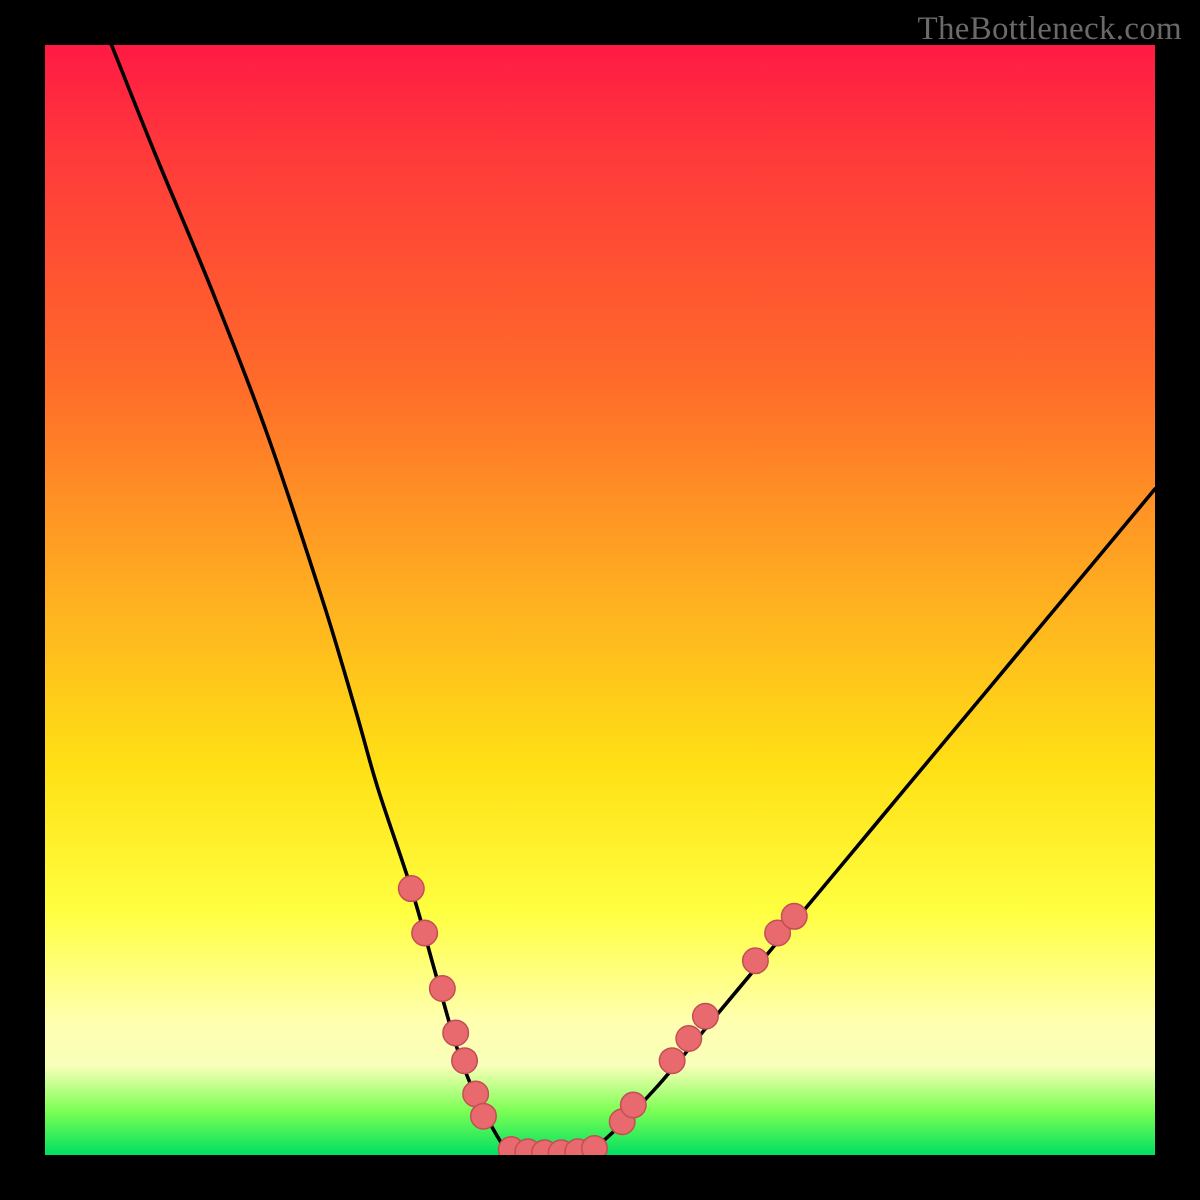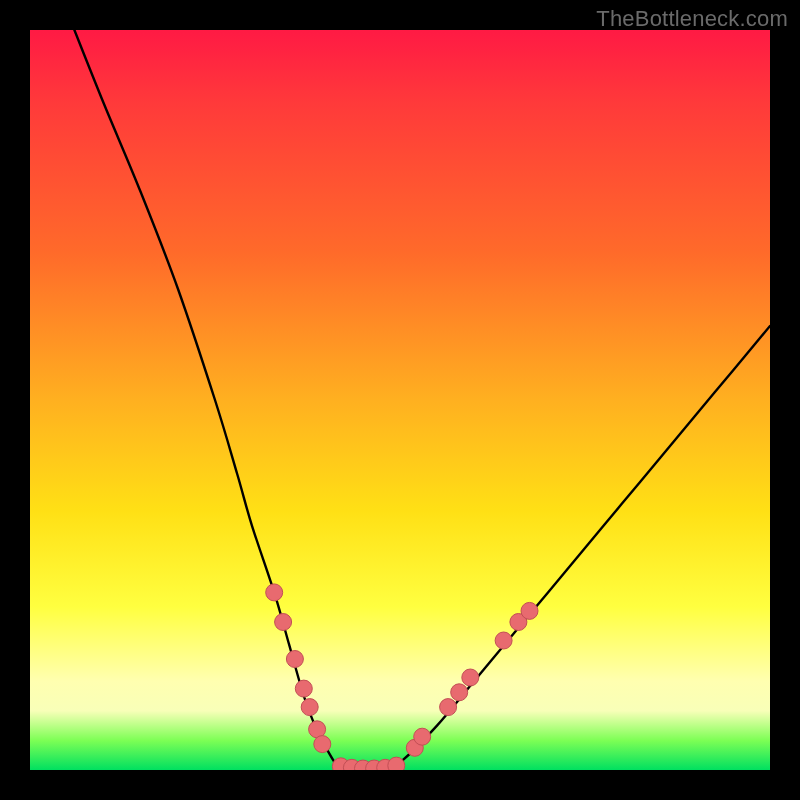--- a/index.html
+++ b/index.html
@@ -9,20 +9,21 @@
     height: 800px;
     background: #000;
     font-family: Arial, Helvetica, sans-serif;
     overflow: hidden;
   }
   .frame {
     position: relative;
     width: 800px;
     height: 564px;
     background: #000;
+    font-family: Liberation Serif, serif;
   }
   .plot {
     position: absolute;
     left: 30px;
     top: 30px;
     width: 740px;
     height: 740px;
     background: linear-gradient(to bottom,
       #ff1a44 0%,
       #ff3a3a 10%,

